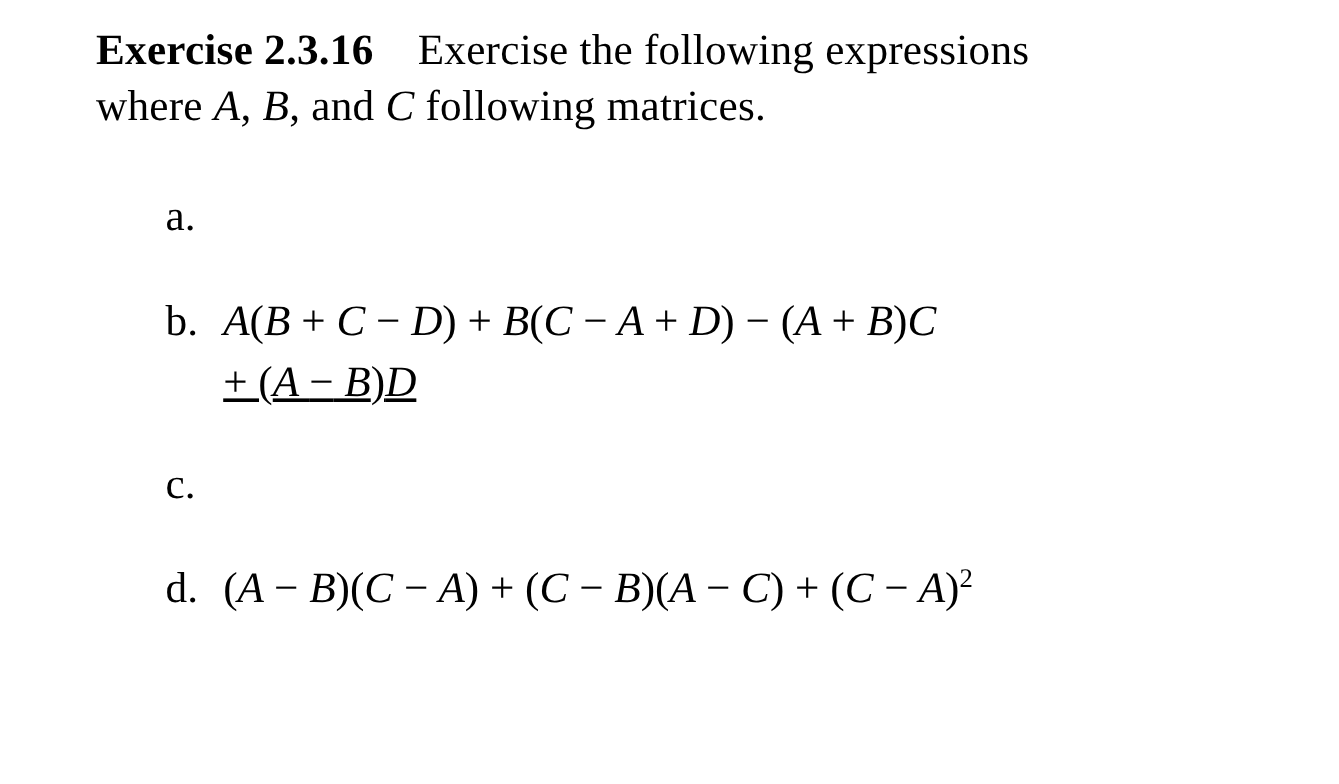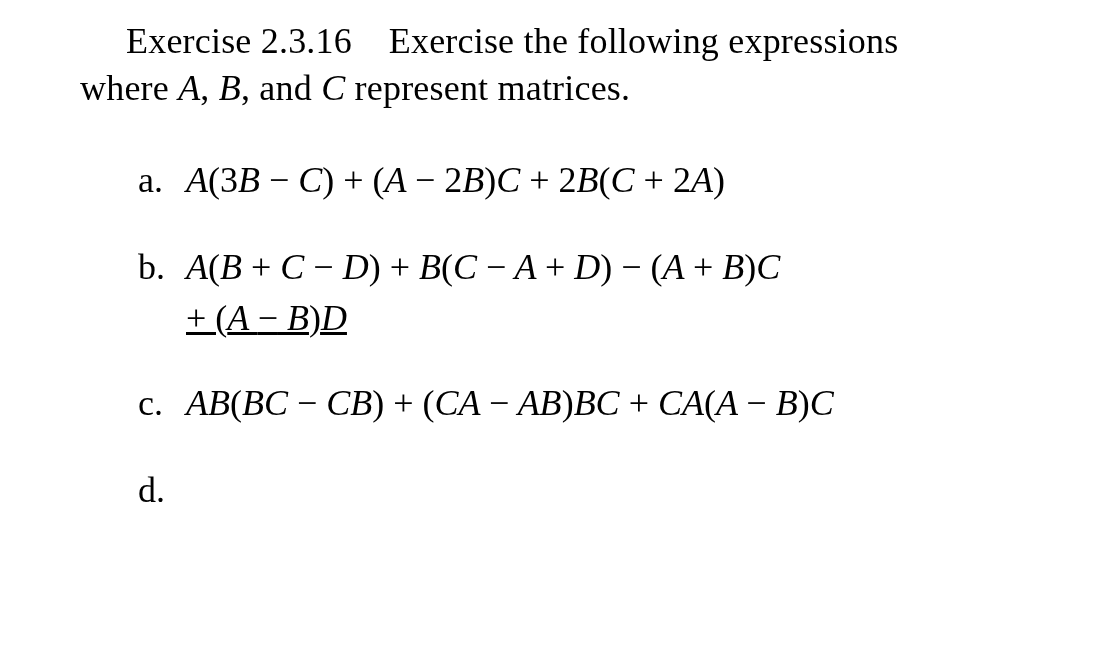--- a/index.html
+++ b/index.html
@@ -15,22 +15,21 @@
     padding: 18px 0 0 80px;
     width: 1036px;
   }
   .intro {
     font-size: 36px;
     line-height: 1.3;
     margin-bottom: 46px;
     letter-spacing: 0.2px;
   }
   .intro .exercise-label {
-    font-weight: normal;
-    margin-left: 46px;
+    font-weight: bold;
   }
   .intro .vars { font-style: italic; }
   .problems {
     padding-left: 58px;
   }
   .problem {
     display: flex;
     align-items: baseline;
     font-size: 36px;
     margin-bottom: 42px;
@@ -50,38 +49,37 @@
   .expr .line2 { display:block; margin-top:6px;text-decoration:underline; }
 </style>
 </head>
 <body>
 
 <div class="page">
 
   <div class="intro">
     <span class="exercise-label">Exercise 2.3.16</span>
     &nbsp;&nbsp;&nbsp;<span>Exercise the following expressions</span><br>
-    <span>where </span><span class="vars">A</span><span>, </span><span class="vars">B</span><span>, and </span><span class="vars">C</span><span> represent matrices.</span>
+    <span>where </span><span class="vars">A</span><span>, </span><span class="vars">B</span><span>, and </span><span class="vars">C</span><span> following matrices.</span>
   </div>
 
   <div class="problems">
 
     <div class="problem">
       <div class="letter">a.</div>
-      <div class="expr">A<span class="op">(3</span>B <span class="op">−</span> C<span class="op">) + (</span>A <span class="op">− 2</span>B<span class="op">)</span>C <span class="op">+ 2</span>B<span class="op">(</span>C <span class="op">+ 2</span>A<span class="op">)</span></div>
     </div>
 
     <div class="problem b">
       <div class="letter">b.</div>
       <div class="expr">A<span class="op">(</span>B <span class="op">+</span> C <span class="op">−</span> D<span class="op">) + </span>B<span class="op">(</span>C <span class="op">−</span> A <span class="op">+</span> D<span class="op">) − (</span>A <span class="op">+</span> B<span class="op">)</span>C<span class="line2"><span class="op">+ (</span>A <span class="op">−</span> B<span class="op">)</span>D</span></div>
     </div>
 
     <div class="problem">
       <div class="letter">c.</div>
-      <div class="expr">AB<span class="op">(</span>BC <span class="op">−</span> CB<span class="op">) + (</span>CA <span class="op">−</span> AB<span class="op">)</span>BC <span class="op">+ </span>CA<span class="op">(</span>A <span class="op">−</span> B<span class="op">)</span>C</div>
     </div>
 
     <div class="problem" style="margin-bottom:0;">
       <div class="letter">d.</div>
+      <div class="expr"><span class="op">(</span>A <span class="op">−</span> B<span class="op">)(</span>C <span class="op">−</span> A<span class="op">) + (</span>C <span class="op">−</span> B<span class="op">)(</span>A <span class="op">−</span> C<span class="op">) + (</span>C <span class="op">−</span> A<span class="op">)</span><sup>2</sup></div>
     </div>
 
   </div>
 </div>
 
 </body></html>

